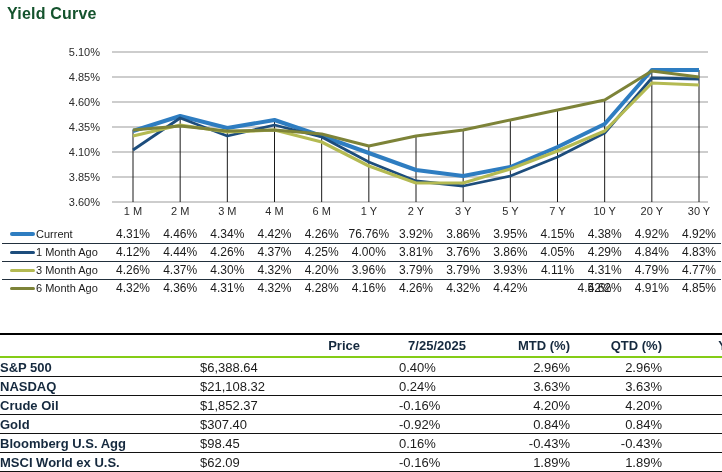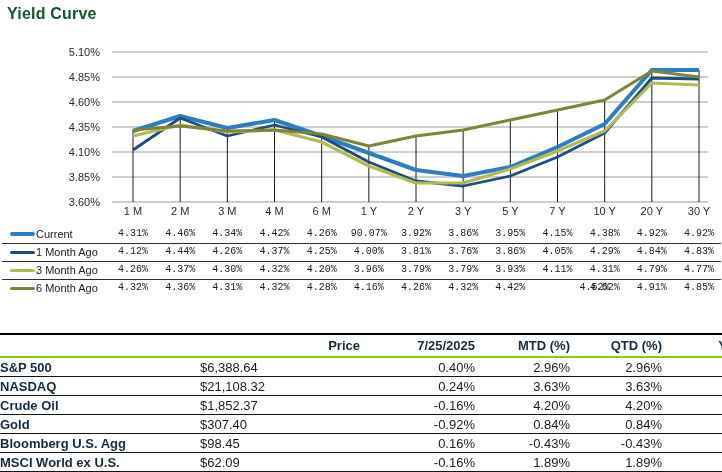--- a/index.html
+++ b/index.html
@@ -11,34 +11,34 @@
   .page-title{
     position:absolute;left:7px;top:5px;
     font-size:16px;font-weight:bold;color:#14532d;letter-spacing:.2px;
   }
   #chart-wrap{position:absolute;left:0;top:40px;width:722px;height:180px;}
   
   .legend-row{position:absolute;left:2px;width:719px;height:18px;}
   .legend-row.bordered{border-bottom:1px solid #22303d;}
   .swatch{position:absolute;left:8px;width:25px;border-radius:2px;}
   .lr-label{position:absolute;left:34px;top:0;line-height:18px;font-size:11px;color:#1b1b1b;white-space:nowrap;}
-  .lr-val{position:absolute;top:0;line-height:18px;font-size:10px;color:#1b1b1b;transform:translateX(-50%);white-space:nowrap;font-family:Liberation Mono, monospace;}
+  .lr-val{position:absolute;top:0;line-height:18px;font-size:12px;color:#1b1b1b;transform:translateX(-50%);white-space:nowrap;}
   
   table.market{
     position:absolute;left:0;top:333px;width:722px;
     border-collapse:collapse;table-layout:fixed;
     border-top:2px solid #000;font-size:13px;
   }
   .market th{font-weight:bold;color:#15293e;height:21px;border-bottom:2px solid #84cc16;padding:0;}
   .market td{height:18px;padding:0;color:#1b1b1b;border-bottom:1px solid #121212;}
   .market td.lbl{font-weight:bold;color:#15293e;text-align:left;}
   .market th:nth-child(1){text-align:left;}
   .market th:nth-child(2){text-align:right;padding-right:39px;}
   .market td:nth-child(2){}
-  .market th:nth-child(3),.market td:nth-child(3){text-align:right;padding-right:3px;}
+  .market th:nth-child(3),.market td:nth-child(3){padding-right:3px;}
   .market th:nth-child(4),.market td:nth-child(4){text-align:right;padding-right:2px;}
   .market th:nth-child(5),.market td:nth-child(5){text-align:right;padding-right:2px;}
   .market th:nth-child(6),.market td:nth-child(6){text-align:right;padding-right:3px;}
 </style>
 </head>
 <body>
 
 <div class="page-title">Yield Curve</div>
 
 <div id="chart-wrap"><svg width="722" height="180" viewBox="0 0 722 180">
@@ -98,21 +98,21 @@
 
 <div id="legend-table">
     <div class="legend-row bordered" style="top: 225px; text-align: right;">
       <span class="swatch" style="background: rgb(46, 125, 193); height: 4px; top: 7px;"></span>
       <span class="lr-label">Current</span>
       <span class="lr-val" style="left: 131px;">4.31%</span>
       <span class="lr-val" style="left: 178.167px;">4.46%</span>
       <span class="lr-val" style="left: 225.333px;">4.34%</span>
       <span class="lr-val" style="left: 272.5px;">4.42%</span>
       <span class="lr-val" style="left: 319.667px;">4.26%</span>
-      <span class="lr-val" style="left: 366.833px;">90.07%</span>
+      <span class="lr-val" style="left: 366.833px;">76.76%</span>
       <span class="lr-val" style="left: 414px;">3.92%</span>
       <span class="lr-val" style="left: 461.167px;">3.86%</span>
       <span class="lr-val" style="left: 508.333px;">3.95%</span>
       <span class="lr-val" style="left: 555.5px;">4.15%</span>
       <span class="lr-val" style="left: 602.667px;">4.38%</span>
       <span class="lr-val" style="left: 649.833px;">4.92%</span>
       <span class="lr-val" style="left: 697px;">4.92%</span>
     </div>
     <div class="legend-row bordered" style="top: 243px;">
       <span class="swatch" style="background: rgb(29, 77, 124); height: 3px; top: 7.5px;"></span>

